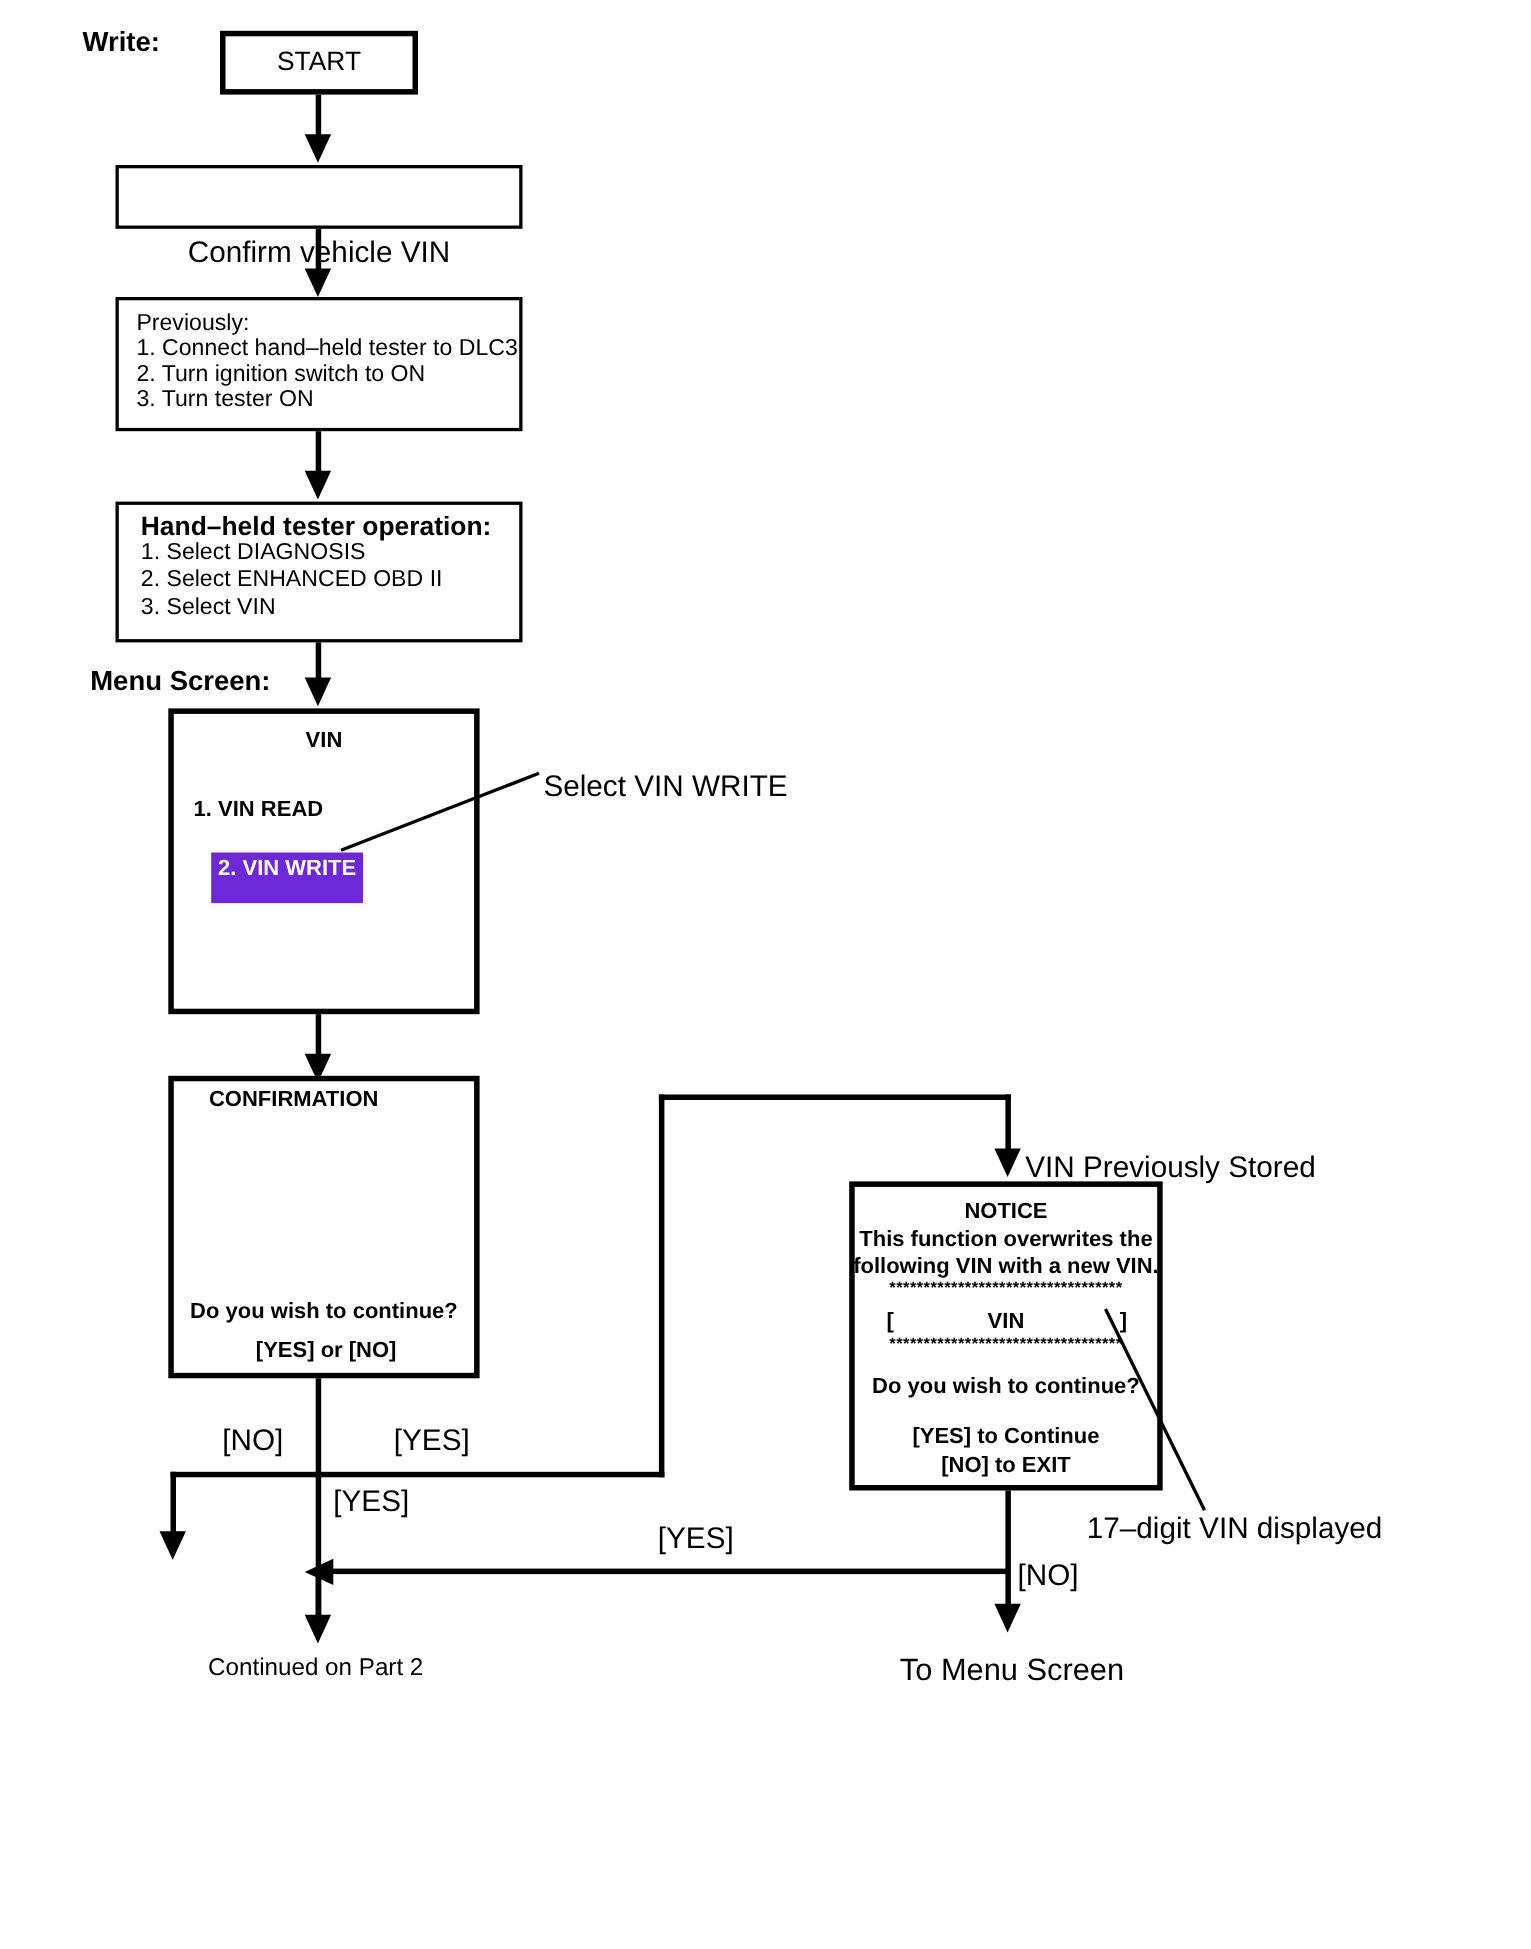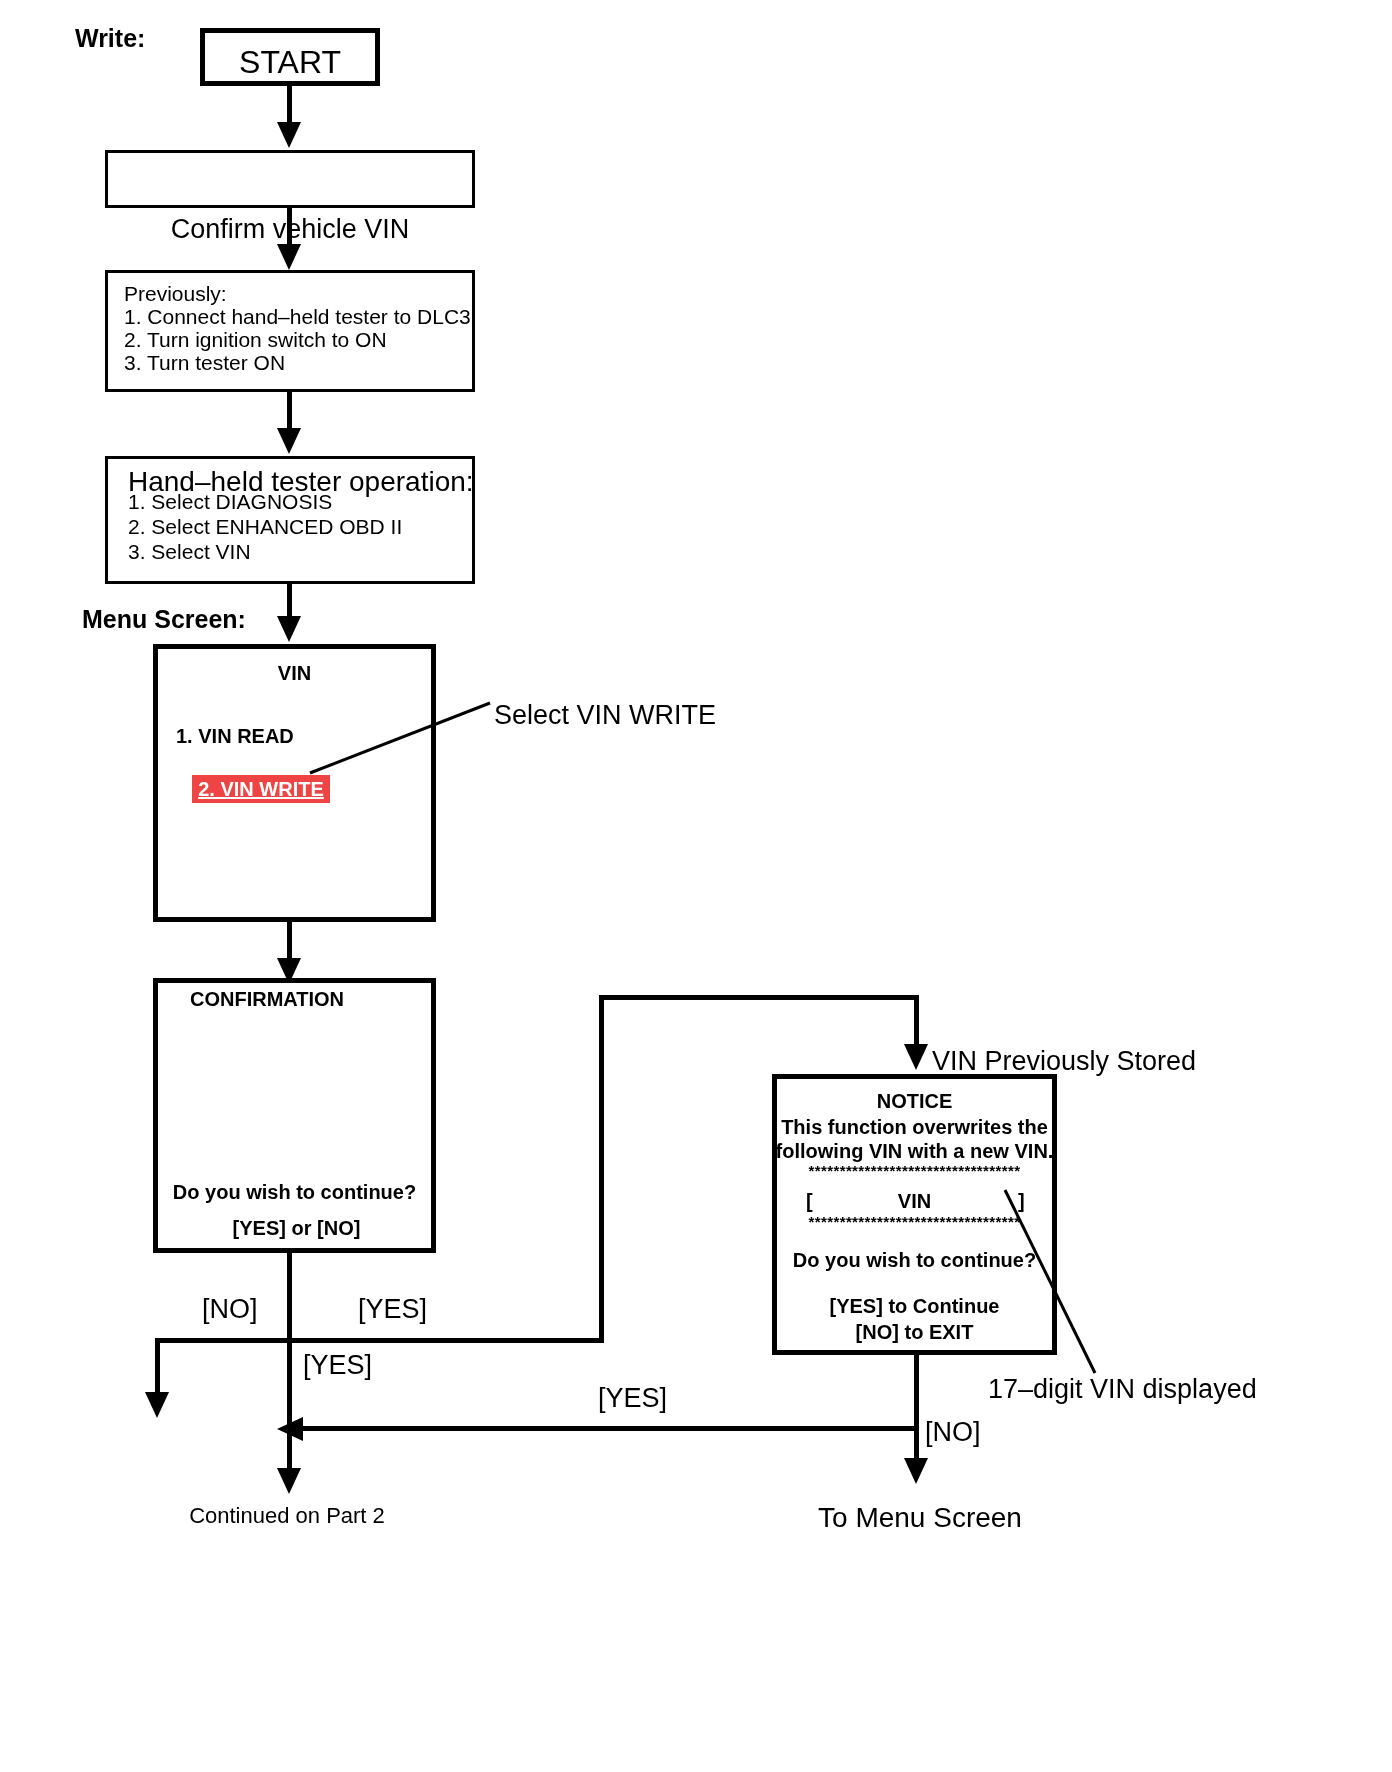--- a/index.html
+++ b/index.html
@@ -29,36 +29,35 @@
   .box.thin { border-width: 3px; }
   .box.thick { border-width: 5px; }
 
   
   .label {
     position: absolute;
     white-space: pre;
     line-height: 1.28;
   }
   .t-plain { font-size: 21px; font-weight: 400; }
-  .t-bold  { font-size: 28px; font-weight: 400; text-align: right; }
+  .t-bold  { font-size: 24px; font-weight: 700; text-align: right; }
   .t-hdr   { font-size: 25px; font-weight: 700; }
   .t-big   { font-size: 27px; font-weight: 400; }
-  .t-start { font-size: 32px; font-weight: 400; }
+  .t-start { font-size: 24px; font-weight: 400; }
   .t-scr   { font-size: 20px; font-weight: 700; }
   .center  { text-align: center; }
 
   .multiline { white-space: pre-line; }
 
   
   .invert {
-    background: #ef4444;
+    background: #6d28d9;
     color: #ffffff;
-    padding: 2px 6px 1px 6px;
+    padding: 2px 6px 19px 6px;
     display: inline-block;
-    text-decoration: underline;
   }
 
   
   .vline {
     position: absolute;
     width: 5px;
     background: #000;
   }
   .hline {
     position: absolute;

